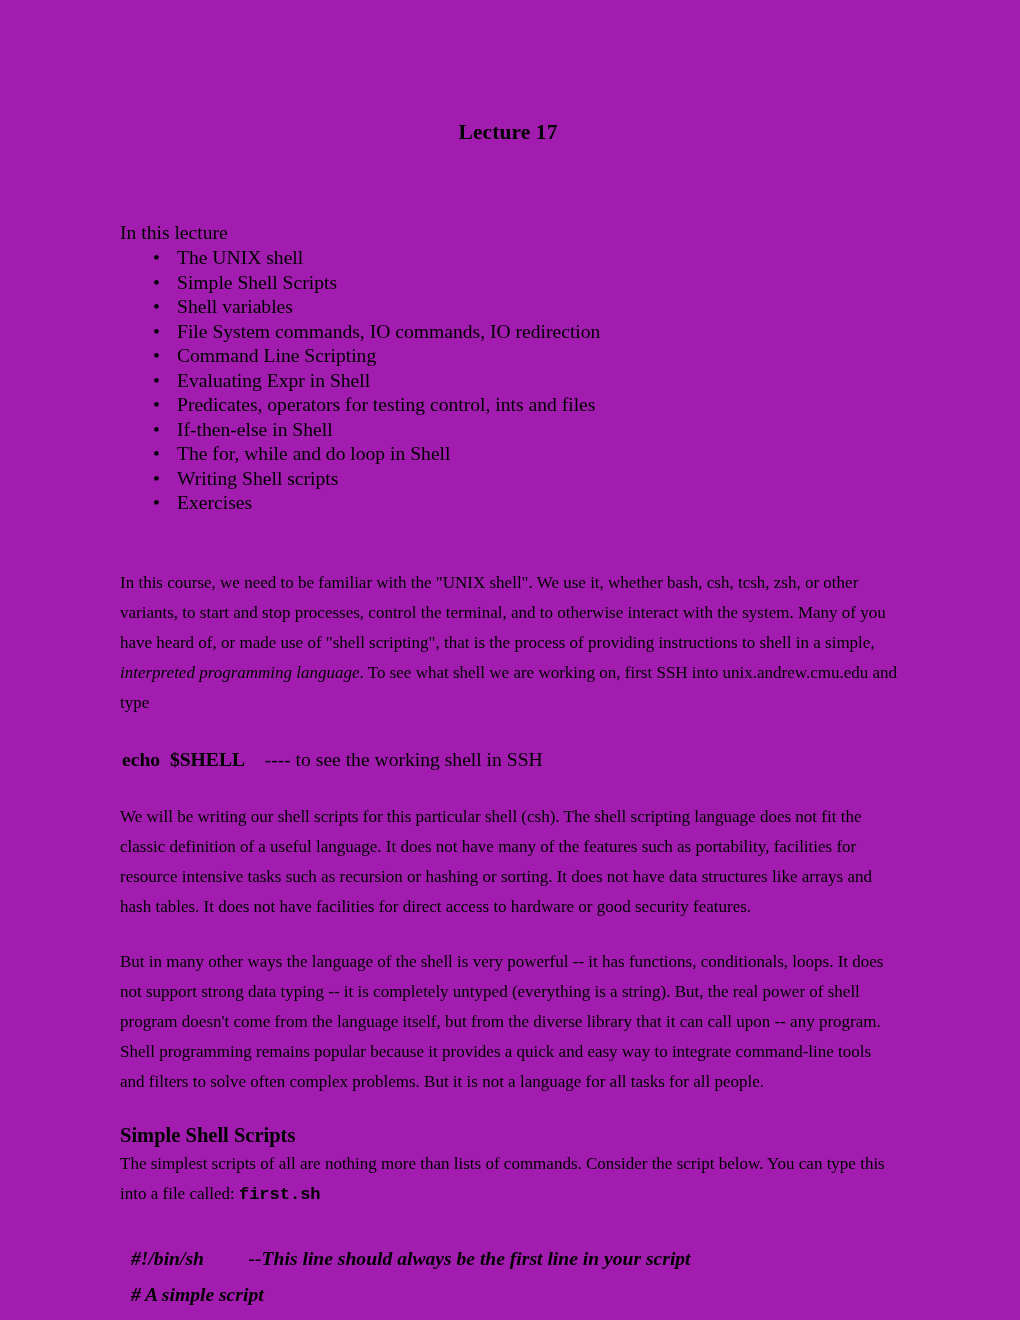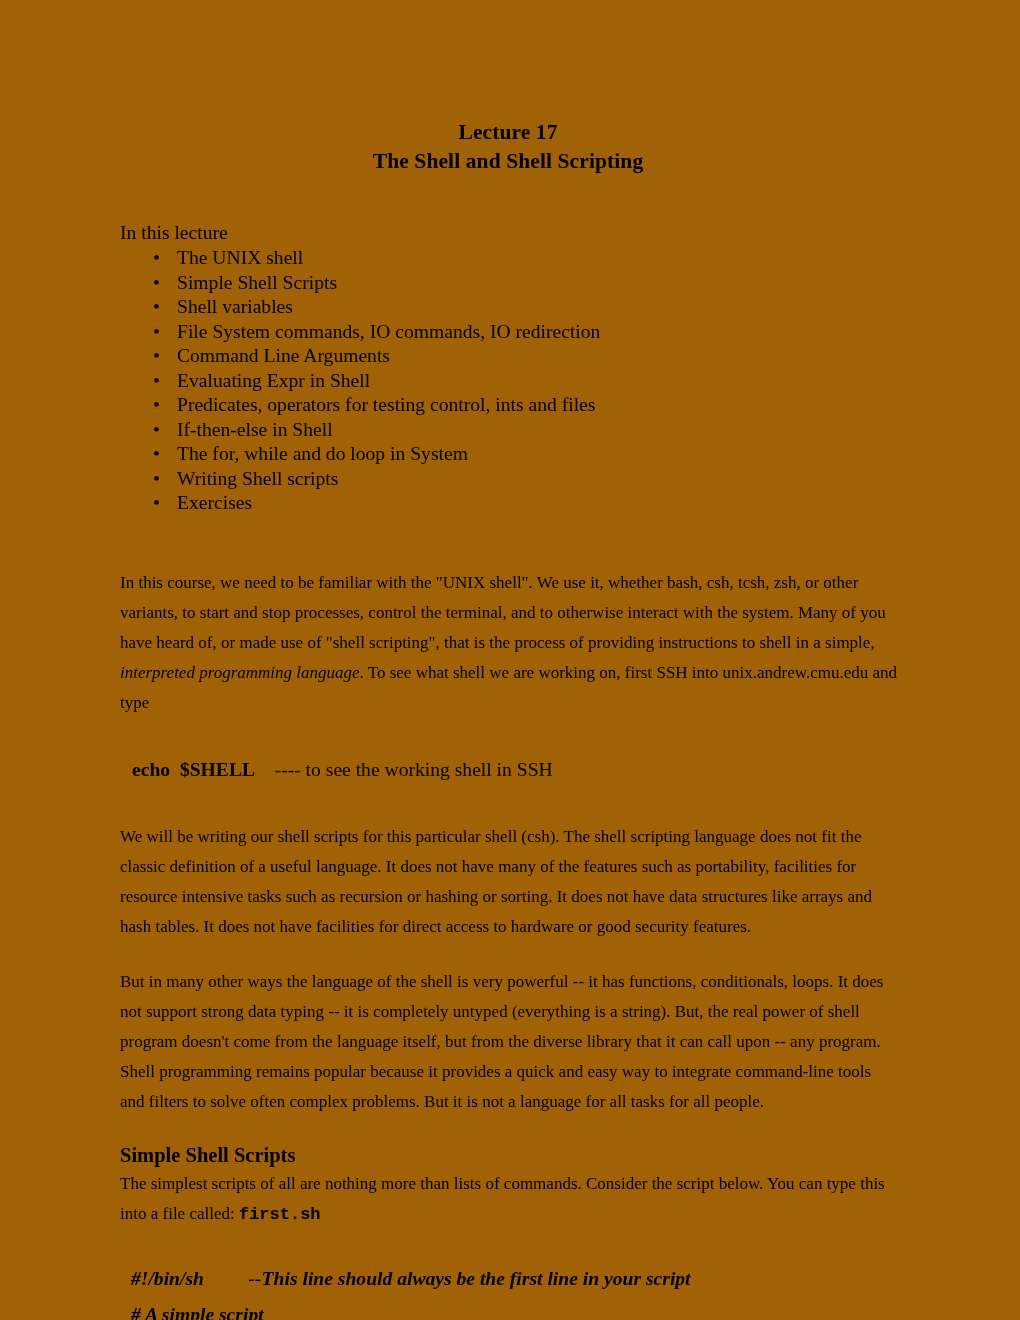--- a/index.html
+++ b/index.html
@@ -17,21 +17,21 @@
     color: #000000;
     -webkit-font-smoothing: antialiased;
   }
 
   .page {
     position: absolute;
     left: 0;
     top: 0;
     width: 1020px;
     height: 1320px;
-    background: #a16207;
+    background: #a21caf;
   }
 
   
   .title-block {
     position: absolute;
     left: 120px;
     top: 118px;
     width: 776px;
     text-align: center;
   }
@@ -83,21 +83,21 @@
     font-size: 19.6px;
     line-height: 24.5px;
   }
 
   .gap-after-list { height: 52px; }
   .gap-para { height: 25px; }
 
   .cmd-line {
     font-size: 19.6px;
     line-height: 30px;
-    margin: 12px;
+    margin: 2px;
     white-space: pre;
   }
   .cmd-line .cmd {
     font-weight: bold;
   }
 
   .section-heading {
     font-size: 20.5px;
     font-weight: bold;
     line-height: 27px;
@@ -116,37 +116,36 @@
   em { font-style: italic; }
   strong { font-weight: bold; font-family: Liberation Mono, monospace; }
 </style>
 </head>
 <body>
 
 <div class="page">
 
   <div class="title-block">
     <div class="title-line">Lecture 17</div>
-    <div class="title-line">The Shell and Shell Scripting</div>
   </div>
 
   <div class="content">
 
     <p class="intro-line">In this lecture</p>
 
     <ul class="bullets">
       <li><span class="bullet-dot">•</span><span>The UNIX shell</span></li>
       <li><span class="bullet-dot">•</span><span>Simple Shell Scripts</span></li>
       <li><span class="bullet-dot">•</span><span>Shell variables</span></li>
       <li><span class="bullet-dot">•</span><span>File System commands, IO commands, IO redirection</span></li>
-      <li><span class="bullet-dot">•</span><span>Command Line Arguments</span></li>
+      <li><span class="bullet-dot">•</span><span>Command Line Scripting</span></li>
       <li><span class="bullet-dot">•</span><span>Evaluating Expr in Shell</span></li>
       <li><span class="bullet-dot">•</span><span>Predicates, operators for testing control, ints and files</span></li>
       <li><span class="bullet-dot">•</span><span>If-then-else in Shell</span></li>
-      <li><span class="bullet-dot">•</span><span>The for, while and do loop in System</span></li>
+      <li><span class="bullet-dot">•</span><span>The for, while and do loop in Shell</span></li>
       <li><span class="bullet-dot">•</span><span>Writing Shell scripts</span></li>
       <li><span class="bullet-dot">•</span><span>Exercises</span></li>
     </ul>
 
     <div class="gap-after-list"></div>
 
     <p class="para"><span>In this course, we need to be familiar with the "UNIX shell". We use it, whether bash, csh, tcsh, zsh, or other variants, to start and stop processes, control the terminal, and to otherwise interact with the system. Many of you have heard of, or made use of "shell scripting", that is the process of providing instructions to shell in a simple, </span><em>interpreted programming language</em><span>. To see what shell we are working on, first SSH into unix.andrew.cmu.edu and type</span></p>
 
     <div class="gap-para"></div>
 

